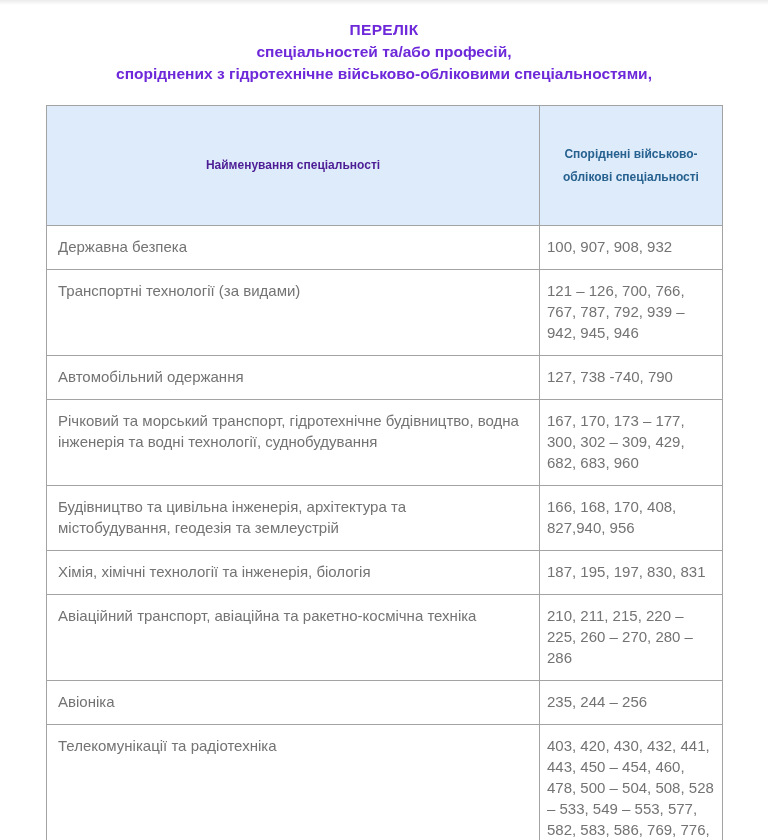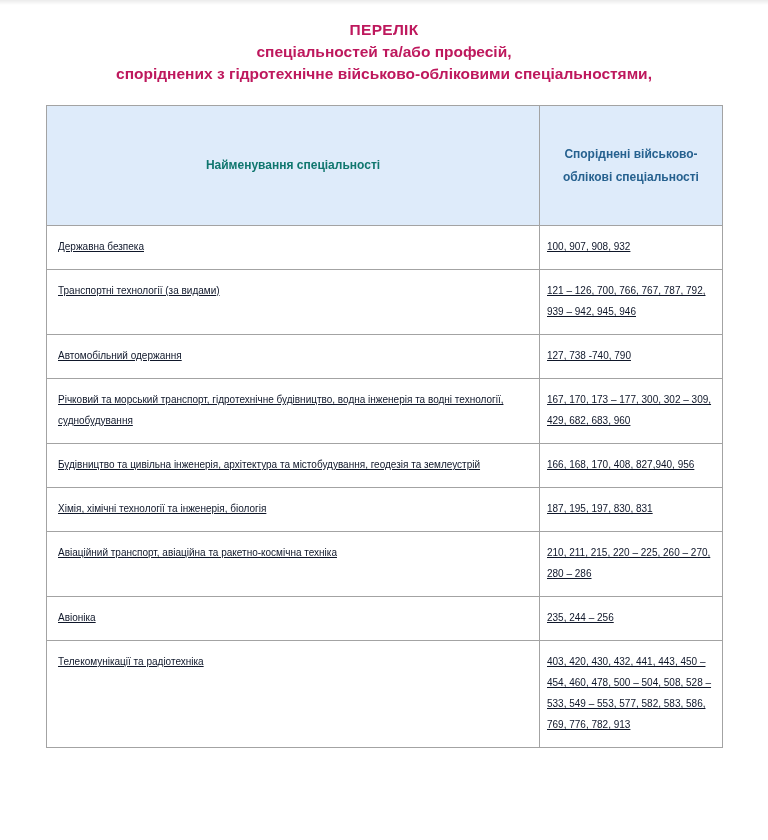--- a/index.html
+++ b/index.html
@@ -17,21 +17,21 @@
     background: linear-gradient(#ebebeb, #ffffff);
   }
   .doc {
     position: relative;
     width: 768px;
     height: 840px;
   }
   .title-block {
     padding-top: 19px;
     text-align: center;
-    color: #be185d;
+    color: #6d28d9;
     font-weight: bold;
     font-size: 15.5px;
     line-height: 22px;
   }
   .title-block .main-title {
     letter-spacing: 0.3px;
   }
   table.spec-table {
     border-collapse: collapse;
     table-layout: fixed;
@@ -45,28 +45,27 @@
   }
   .spec-table thead th {
     background: #deebfa;
     height: 120px;
     vertical-align: middle;
     text-align: center;
     font-weight: 600;
     font-size: 12px;
     line-height: 23px;
   }
-  th.col-spec  { width: 493px; color: #0f766e; }
+  th.col-spec  { width: 493px; color: #4c1d95; }
   th.col-codes { width: 183px; color: #26618f; padding: 0 9px; }
   .spec-table td {
-    font-size: 10px;
+    font-size: 15px;
     line-height: 21px;
-    color: #0f172a;
+    color: #737373;
     font-weight: 400;
-    text-decoration: underline;
   }
   td.spec-cell  { padding: 10px 18px 12px 11px; }
   td.codes-cell { padding: 10px 8px 12px 7px; }
 </style>
 </head>
 <body>
 
 <div class="doc">
   <div class="top-shade"></div>
 

